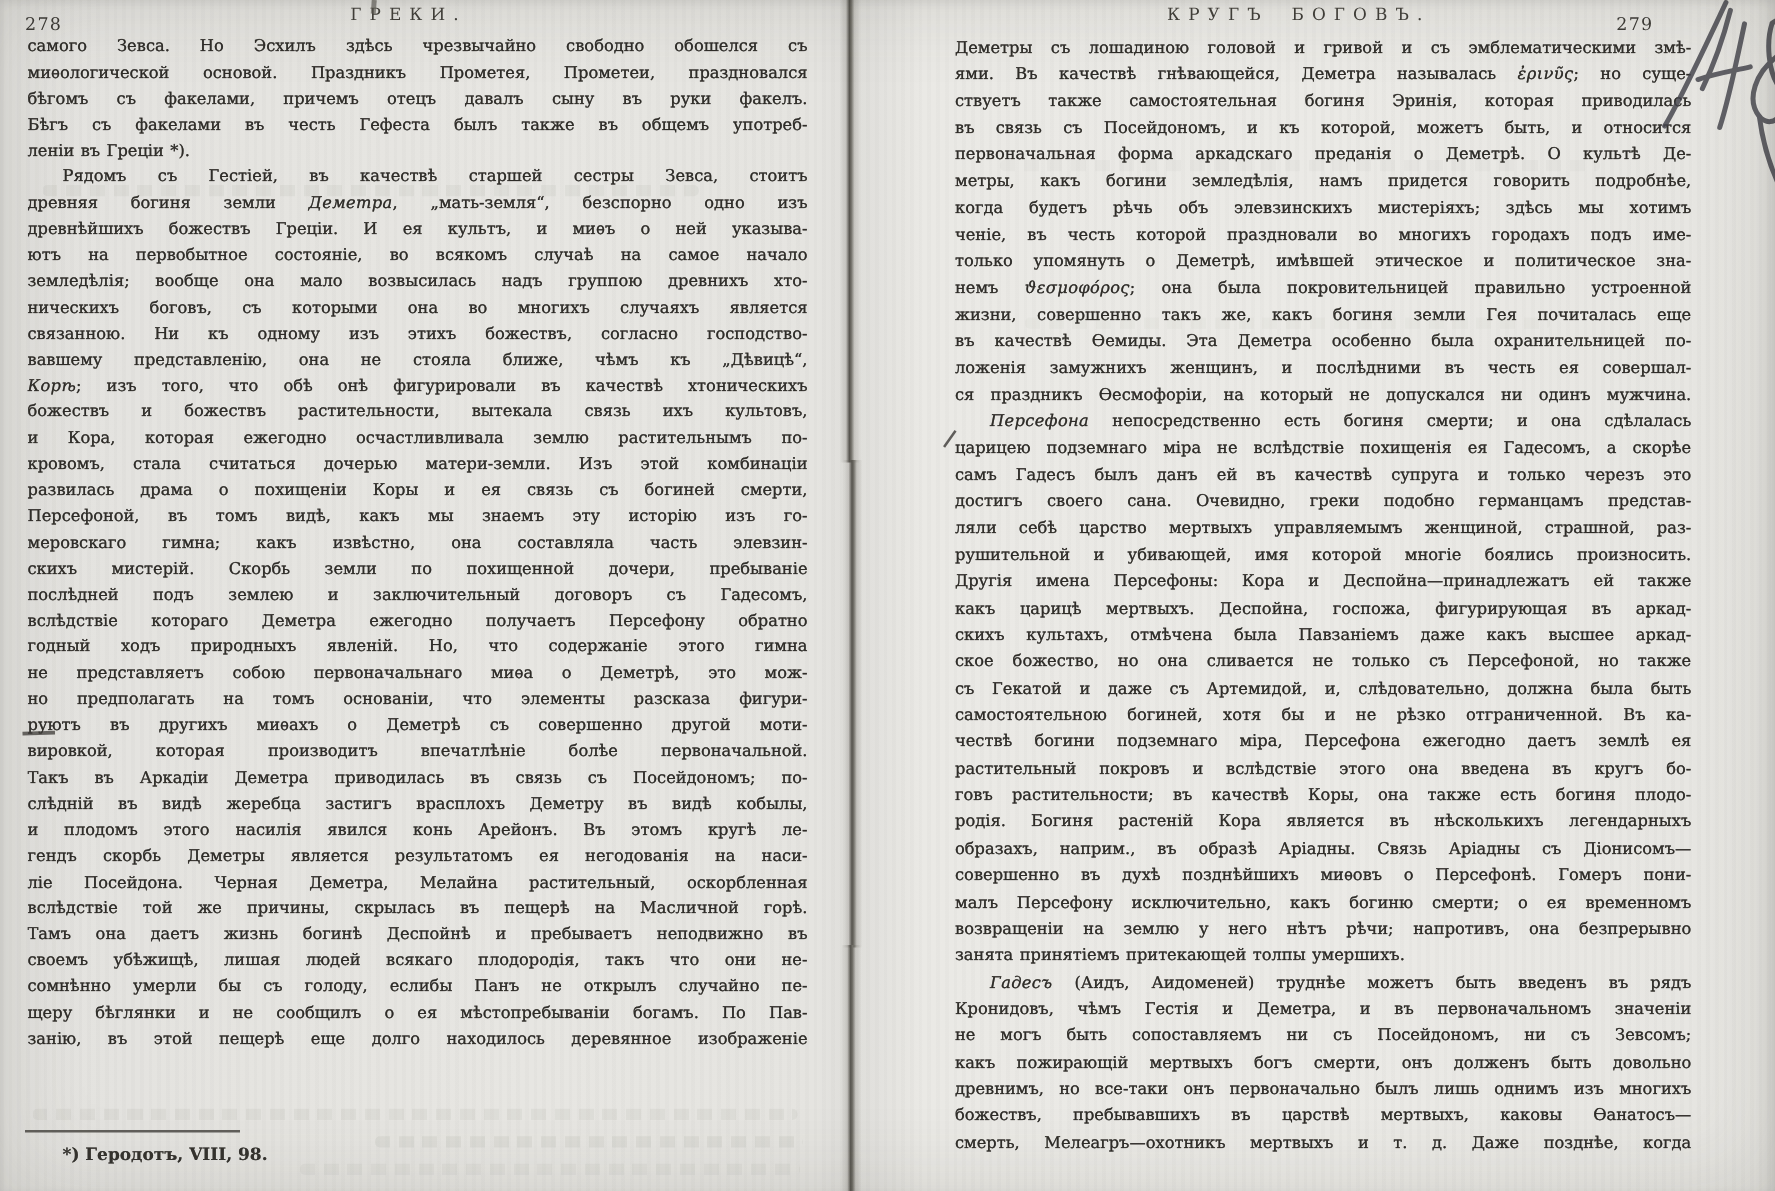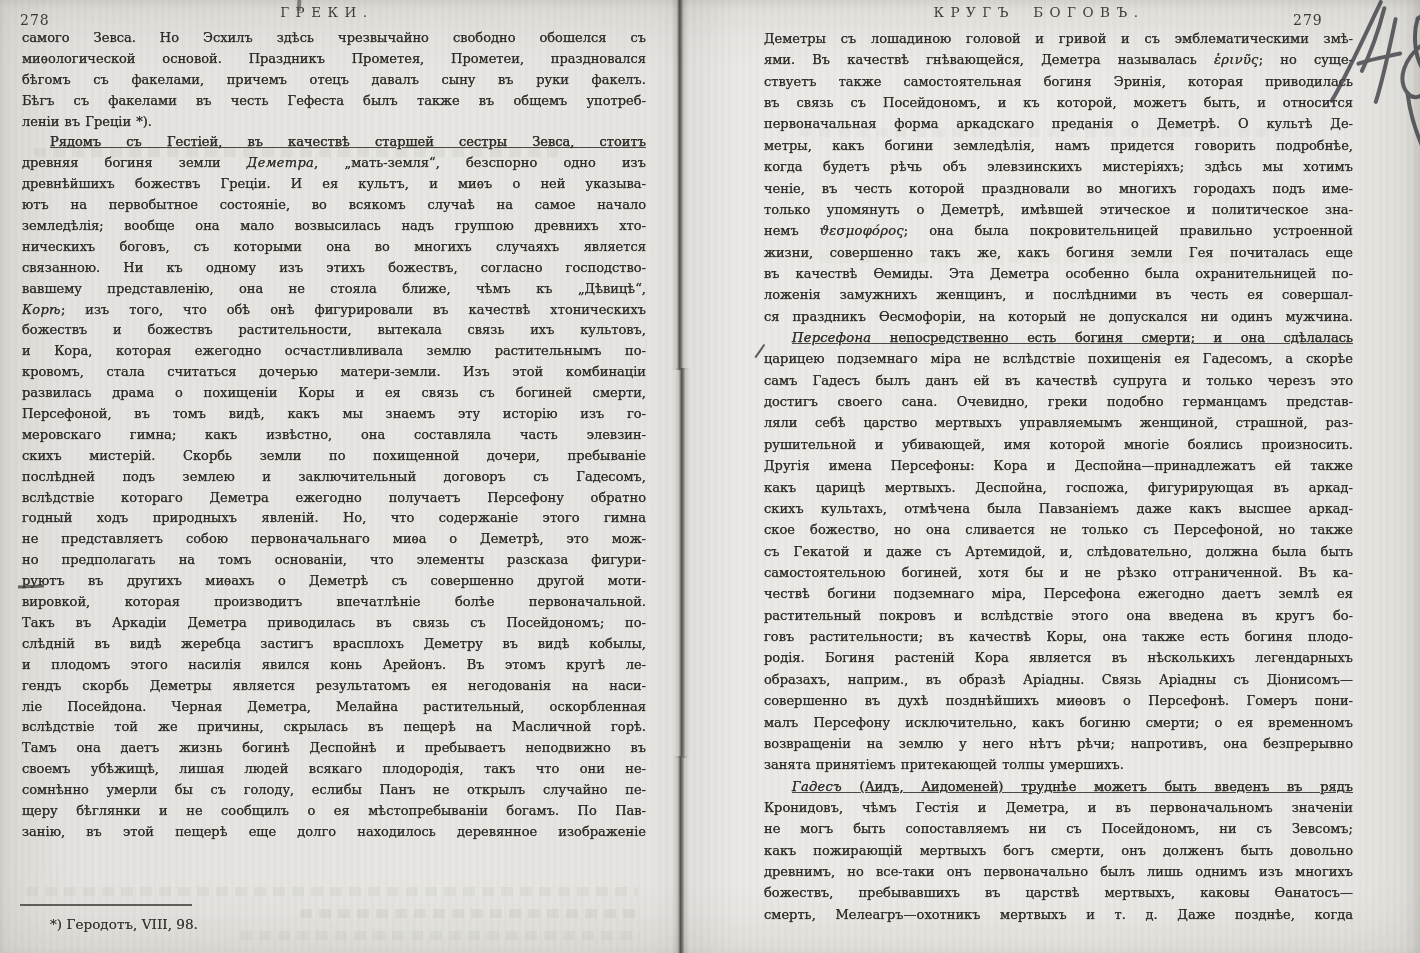--- a/index.html
+++ b/index.html
@@ -41,32 +41,33 @@
     text-shadow:0 0 .45px rgba(44,42,38,.65);
     -webkit-text-stroke:.25px rgba(44,42,38,.55);
   }
   .column.col-left{left:22px;width:624px;--lh:20.9px;}
   .column.col-right{left:80px;width:589px;--lh:21.36px;}
   .line{
     height:var(--lh);line-height:var(--lh);
     text-align:justify;text-align-last:justify;
     overflow:hidden;word-spacing:1px;
   }
-  .line.indent{text-indent:28px;text-decoration:underline;}
+  .line.indent{text-indent:28px;}
   .line.flushleft{text-align-last:left;}
   .line i{font-style:italic;letter-spacing:.3px;margin-top:45px;}
 
   .footnote-rule{
     position:absolute;left:20px;top:904px;width:172px;height:2px;
     background:#4b4944;opacity:.85;
   }
   .footnote{
     position:absolute;left:22px;top:916px;width:620px;
     font-size:13.6px;color:#34322e;text-indent:28px;
     text-shadow:0 0 .4px rgba(44,42,38,.6);
+    font-weight:bold;
   }
 
   
   .gutter{position:absolute;top:0;height:953px;width:16px;left:668px;pointer-events:none;}
   .gutter .seg{
     position:absolute;width:16px;
     background:linear-gradient(90deg,transparent 0%,rgba(95,92,85,.22) 30%,#56544e 47%,#716f68 56%,rgba(120,117,109,.25) 72%,transparent 100%);
   }
   .gutter .s1{top:0;height:370px;left:4px;}
   .gutter .s2{top:368px;height:390px;left:6px;}

